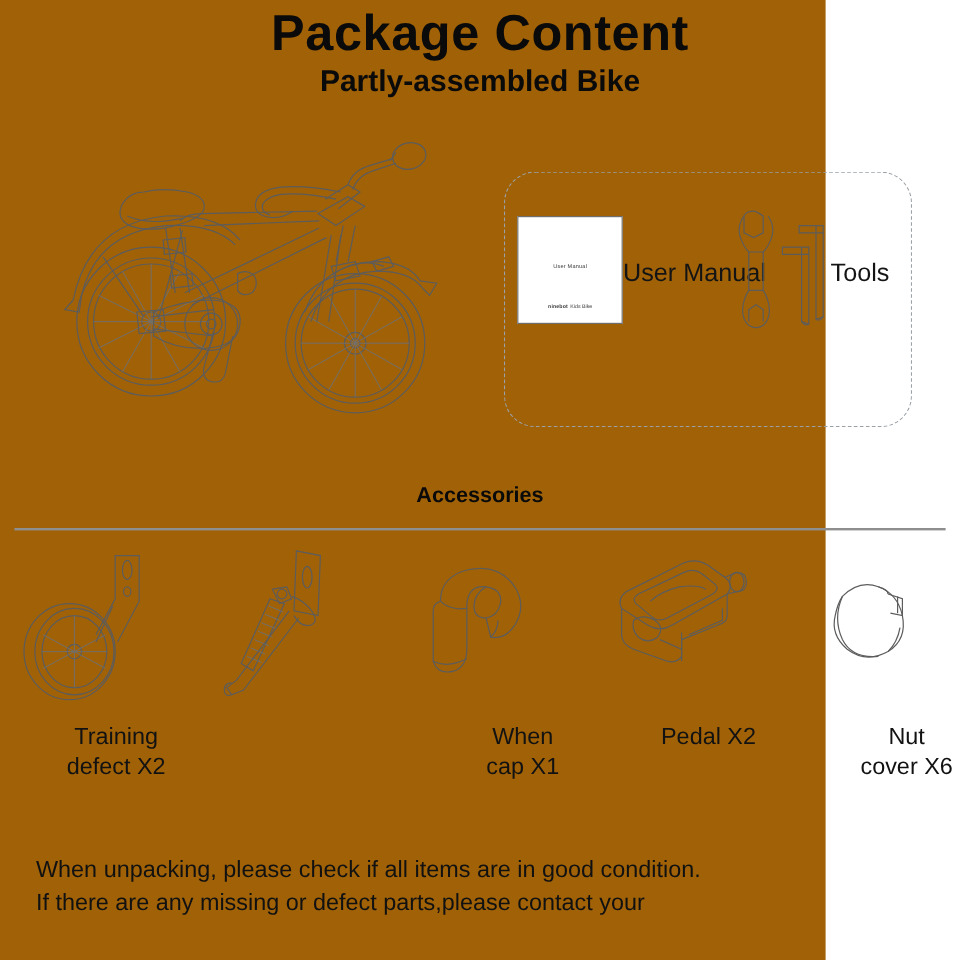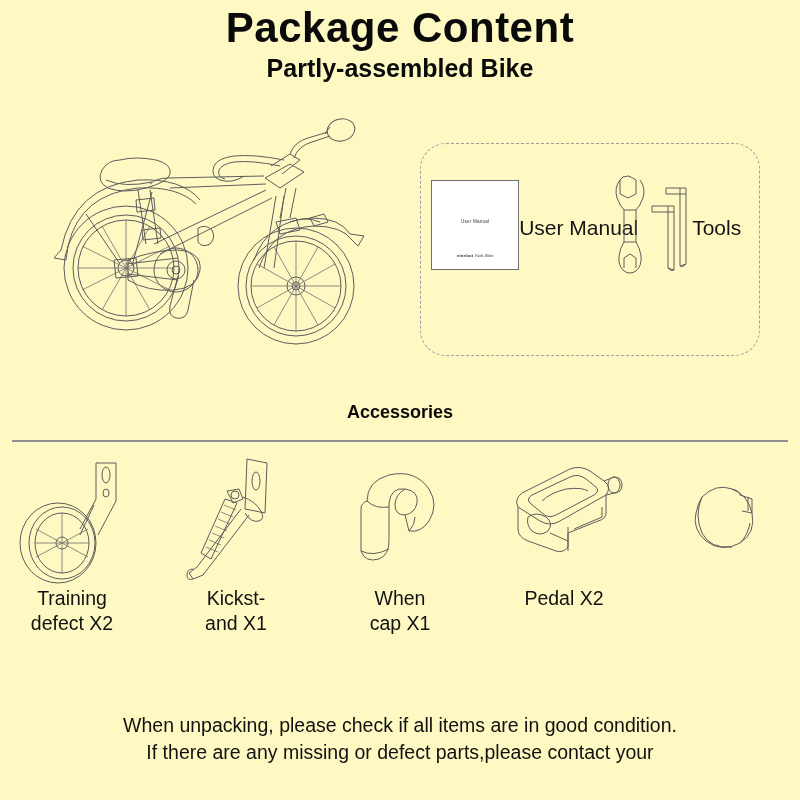--- a/index.html
+++ b/index.html
@@ -11,23 +11,23 @@
     width: 800px;
     height: 800px;
     font-family: "Liberation Sans", sans-serif;
     color: #111111;
     overflow: hidden;
     position: relative;
   }
 
   .page {
     position: relative;
-    width: 800px;
+    width: 688px;
     height: 800px;
-    background: #fef9c3;
+    background: #a16207;
   }
 
   
   .main-title {
     position: absolute;
     top: 2px;
     left: 0;
     width: 800px;
     text-align: center;
     font-size: 42px;
@@ -163,21 +163,22 @@
     width: 788px;
     height: 210px;
     display: flex;
     justify-content: space-between;
     align-items: flex-start;
   }
   .acc-item {
     width: 132px;
     display: flex;
     flex-direction: column;
-    align-items: center;
+    align-items: flex-end;
+    gap: 16px;
   }
   .acc-art {
     height: 140px;
     width: 132px;
     display: flex;
     align-items: center;
     justify-content: center;
   }
   .acc-art svg { display: block; }
   .acc-label {
@@ -187,21 +188,21 @@
     text-align: center;
     margin-top: -6px;
   }
 
   
   .footer-note {
     position: absolute;
     top: 712px;
     left: 30px;
     width: 740px;
-    text-align: center;
+    text-align: left;
     font-size: 19.5px;
     line-height: 27px;
     color: #111111;
   }
   .footer-line { display: block; }
 
   .ln { fill: none; stroke: #5c5c5c; stroke-width: 1; }
   .ln-thin { fill: none; stroke: #707070; stroke-width: 0.8; }
   .ln-dark { fill: none; stroke: #4a4a4a; stroke-width: 1.1; }
 </style>
@@ -421,24 +422,20 @@
               <line x1="31" y1="78" x2="43" y2="83"></line>
               <line x1="28" y1="85" x2="40" y2="90"></line>
               <line x1="25" y1="92" x2="37" y2="97"></line>
             </g>
 
             <path d="M68 60 L22 120 L12 124 L8 118 L16 112 L60 54"></path>
             <path d="M12 124 Q6 126 6 120 Q6 114 12 114"></path>
           </g>
         </svg>
       </div>
-      <div class="acc-label">
-        <span>Kickst-</span><br>
-        <span>and X1</span>
-      </div>
     </div>
 
     <div class="acc-item">
       <div class="acc-art">
         <svg width="110" height="135" viewBox="0 0 110 135" xmlns="http://www.w3.org/2000/svg">
           <g class="ln">
             <path d="M22 46 Q22 26 44 20 Q70 14 84 34 Q94 50 84 66 Q76 78 64 76 L60 60 Q70 58 72 48 Q74 36 60 34 Q46 32 44 48 L44 86 Q44 100 34 104 Q20 108 16 96 L16 54 Q16 48 22 46 Z"></path>
             <path d="M22 46 Q30 54 44 52"></path>
             <path d="M60 34 Q50 40 50 50 Q50 60 60 60"></path>
             <path d="M16 96 Q28 102 44 94"></path>
@@ -485,20 +482,24 @@
           <g class="ln">
             <path d="M24 42 Q38 28 54 34 Q70 40 74 58 Q78 78 62 88 Q44 98 28 86 Q14 74 18 58 Q20 48 24 42 Z"></path>
             <path d="M24 42 Q16 60 24 78 Q32 94 54 92"></path>
             <path d="M62 40 L74 44 L74 58 L64 56"></path>
             <path d="M70 42 L70 56"></path>
             <path d="M54 34 Q62 36 62 40"></path>
             <path d="M62 88 Q70 80 72 68"></path>
           </g>
         </svg>
       </div>
+      <div class="acc-label">
+        <span>Nut</span><br>
+        <span>cover X6</span>
+      </div>
     </div>
 
 
   </div>
 
   <div class="footer-note">
     <span class="footer-line">When unpacking, please check if all items are in good condition.</span>
     <span class="footer-line">If there are any missing or defect parts,please contact your</span>
   </div>
 

